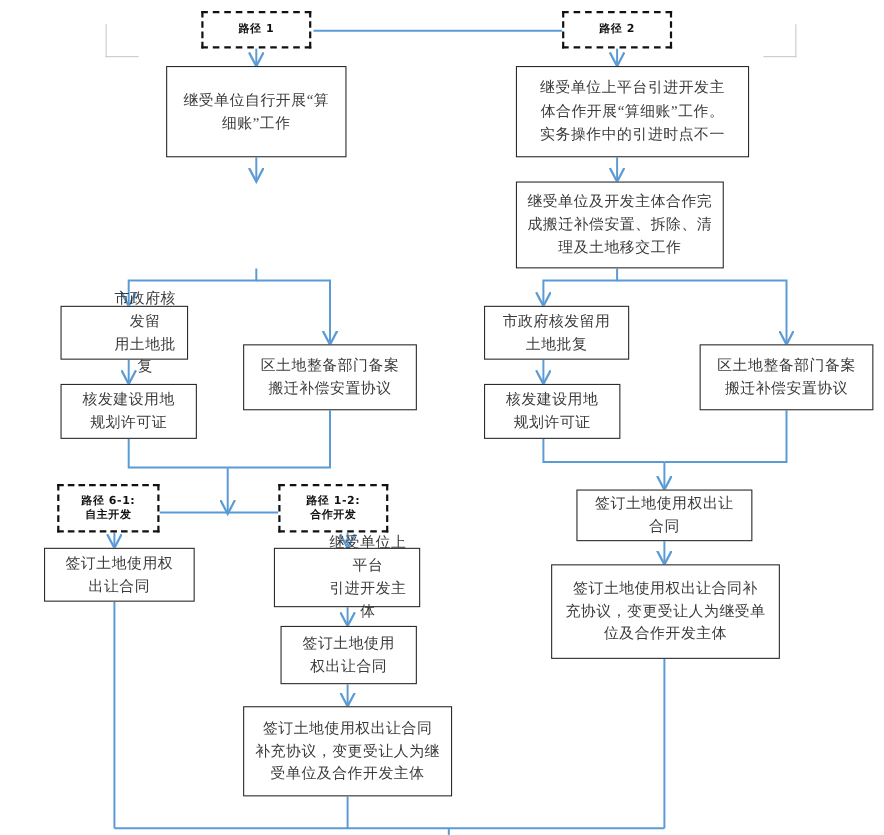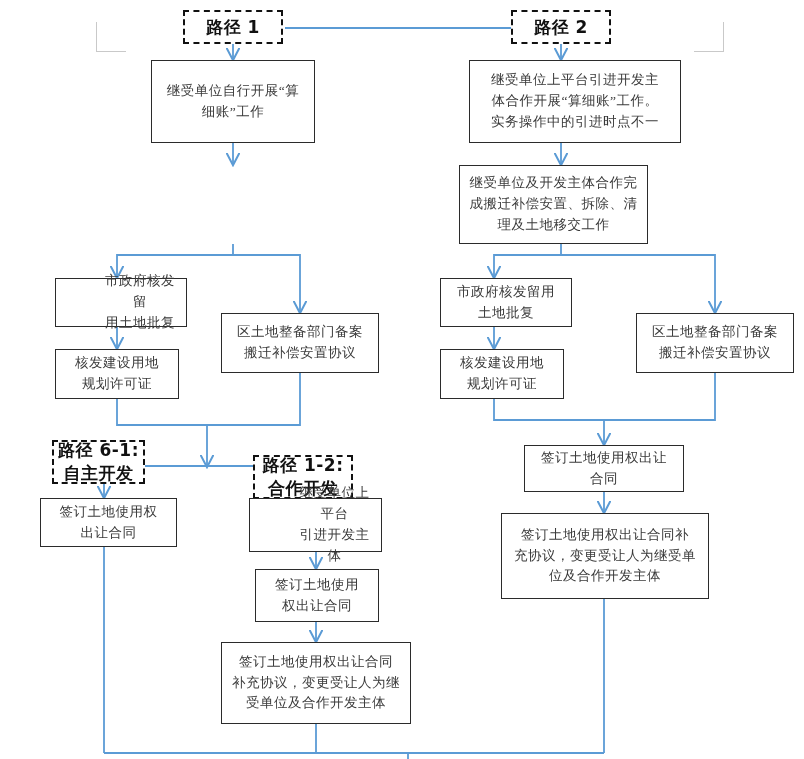--- a/index.html
+++ b/index.html
@@ -41,21 +41,21 @@
   }
   .proc {
     border: 1.6px solid #2b2b2b;
     padding: 4px 6px;
   }
   .dash {
     border: 2.2px dashed #111111;
     font-family: "DejaVu Sans", "Liberation Sans", sans-serif;
     font-weight: bold;
     color: #111111;
-    font-size: 17px;
+    font-size: 10px;
     line-height: 1.35;
     letter-spacing: 0.5px;
     padding: 2px 4px;
   }
   .node span {
     display: block;
     width: 100%;
     white-space: pre-line;
   }
   .corner {
@@ -148,27 +148,27 @@
 细账”工作</span>
   </div>
 
   <div class="node proc" style="left:469px; top:60px; width:212px; height:83px;">
     <span>继受单位上平台引进开发主
 体合作开展“算细账”工作。
 实务操作中的引进时点不一</span>
   </div>
 
 
-  <div class="node proc" style="left:459px; top:165px; width:189px; height:79px;">
+  <div class="node proc" style="left:469px; top:165px; width:189px; height:79px;">
     <span>继受单位及开发主体合作完
 成搬迁补偿安置、拆除、清
 理及土地移交工作</span>
   </div>
 
-  <div class="node proc" style="left:55px; top:278px; width:132px; height:49px;padding-left:44px;">
+  <div class="node proc" style="left:55px; top:278px; width:116px; height:49px;padding-left:44px;">
     <span>市政府核发留
 用土地批复</span>
   </div>
 
   <div class="node proc" style="left:55px; top:349px; width:124px; height:50px;">
     <span>核发建设用地
 规划许可证</span>
   </div>
 
   <div class="node proc" style="left:221px; top:313px; width:158px; height:60px;">
@@ -189,21 +189,21 @@
   <div class="node proc" style="left:636px; top:313px; width:158px; height:60px;">
     <span>区土地整备部门备案
 搬迁补偿安置协议</span>
   </div>
 
   <div class="node dash" style="left:52px; top:440px; width:93px; height:44px;">
     <span>路径 6-1:
 自主开发</span>
   </div>
 
-  <div class="node dash" style="left:253px; top:440px; width:100px; height:44px;margin-top:15px;">
+  <div class="node dash" style="left:253px; top:440px; width:100px; height:44px;">
     <span>路径 1-2:
 合作开发</span>
   </div>
 
   <div class="node proc" style="left:40px; top:498px; width:137px; height:49px;">
     <span>签订土地使用权
 出让合同</span>
   </div>
 
   <div class="node proc" style="left:249px; top:498px; width:133px; height:54px;padding-left:44px;">

